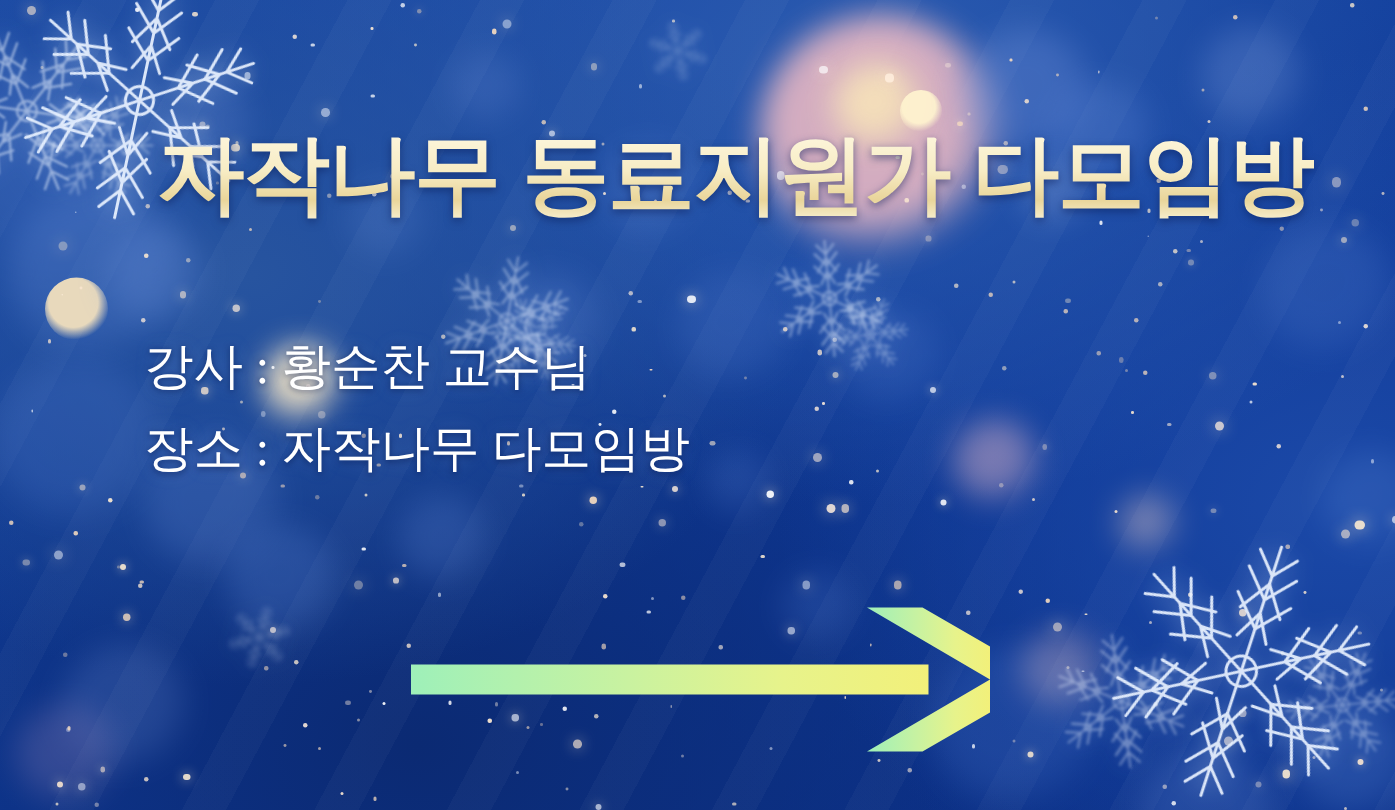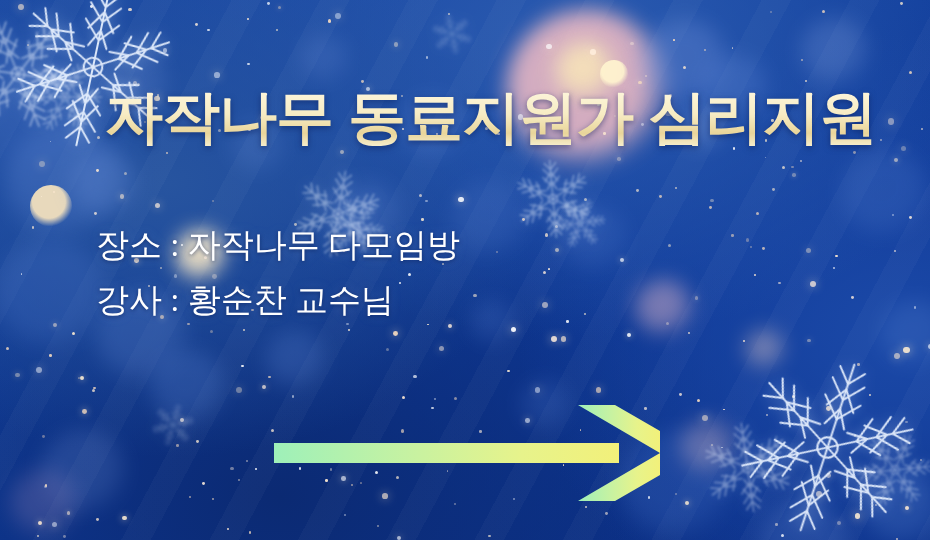--- a/index.html
+++ b/index.html
@@ -1254,25 +1254,25 @@
               <line x1="22" y1="6.16" x2="25.08" y2="2.6400000000000006"></line>
               <path d="M 19.58 16.72 L 22 12.32 L 24.42 16.72" fill="none"></path>
               <path d="M 18.7 12.32 L 22 7.479999999999999 L 25.3 12.32" fill="none"></path>
             </g>
             <circle cx="22" cy="22" r="2.42" stroke-width="1"></circle>
           </g>
         </svg>
       </div>
     </div>
 
-  <div id="title">자작나무 동료지원가 심리지원</div>
+  <div id="title">자작나무 동료지원가 다모임방</div>
 
   <div id="info">
+    <span class="row">강사 : 황순찬 교수님</span>
     <span class="row">장소 : 자작나무 다모임방</span>
-    <span class="row">강사 : 황순찬 교수님</span>
   </div>
 
   <div id="arrow">
     <svg width="410" height="108" viewBox="0 0 410 108" xmlns="http://www.w3.org/2000/svg">
       <defs>
         <linearGradient id="arrowGrad" x1="0" y1="0" x2="1" y2="0">
           <stop offset="0%" stop-color="#9ef0b9"></stop>
           <stop offset="42%" stop-color="#c9f2a0"></stop>
           <stop offset="72%" stop-color="#e7f38b"></stop>
           <stop offset="100%" stop-color="#f2f07a"></stop>

